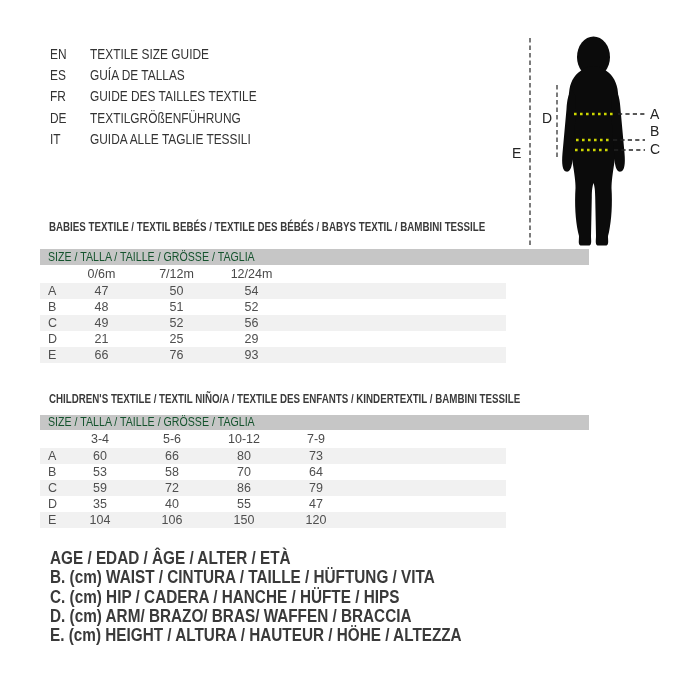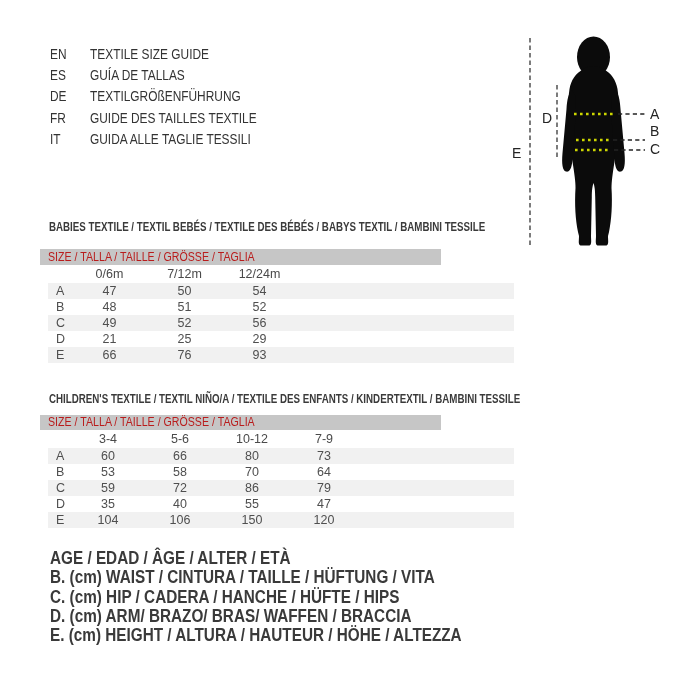--- a/index.html
+++ b/index.html
@@ -14,25 +14,25 @@
   .lang-code{width:40px;flex:0 0 40px;}
 
   
   .figure{position:absolute;left:505px;top:25px;width:170px;height:230px;}
 
   
   .tblock{position:absolute;left:40px;width:466px;}
   .t1{top:221px;}
   .t2{top:393px;}
   .t-title{position:absolute;left:9px;top:0;font-size:12.5px;font-weight:bold;color:#3a3a3a;line-height:13px;}
-  .t-bar{position:absolute;left:0;width:401px;height:16px;background:#c6c6c6;line-height:16px;font-size:12.5px;color:#b91c1c;}
+  .t-bar{position:absolute;left:0;width:549px;height:16px;background:#c6c6c6;line-height:16px;font-size:12.5px;color:#14532d;}
   .t-bar .cond{padding-left:0;margin-left:8px;}
   .t1 .t-bar{top:28px;}
   .t2 .t-bar{top:22px;height:15px;line-height:15px;}
-  .t-grid{position:absolute;left:0;width:466px;margin-left:8px;}
+  .t-grid{position:absolute;left:0;width:466px;}
   .t1 .sub{top:44px;height:18px;}
   .t1 .rows{top:62px;}
   .t2 .sub{top:37px;height:30px;}
   .t2 .rows{top:55px;}
   .grid-row{display:grid;height:16px;align-items:center;font-size:12.5px;color:#4f4f4f;}
   .t1 .grid-row{grid-template-columns:24px 75px 75px 75px 1fr;}
   .t2 .grid-row{grid-template-columns:24px 72px 72px 72px 72px 1fr;}
   .sub .grid-row{height:18px;color:#4a4a4a;}
   .grid-row .lc{padding-left:8px;text-align:left;}
   .grid-row .vc{text-align:center;}
@@ -52,26 +52,26 @@
   <div class="lang">
     <div class="lang-row">
       <span class="lang-code"><span class="cond">EN</span></span>
       <span class="cond">TEXTILE SIZE GUIDE</span>
     </div>
     <div class="lang-row">
       <span class="lang-code"><span class="cond">ES</span></span>
       <span class="cond">GUÍA DE TALLAS</span>
     </div>
     <div class="lang-row">
+      <span class="lang-code"><span class="cond">FR</span></span>
+      <span class="cond">GUIDE DES TAILLES TEXTILE</span>
+    </div>
+    <div class="lang-row">
       <span class="lang-code"><span class="cond">DE</span></span>
       <span class="cond">TEXTILGRÖßENFÜHRUNG</span>
-    </div>
-    <div class="lang-row">
-      <span class="lang-code"><span class="cond">FR</span></span>
-      <span class="cond">GUIDE DES TAILLES TEXTILE</span>
     </div>
     <div class="lang-row">
       <span class="lang-code"><span class="cond">IT</span></span>
       <span class="cond">GUIDA ALLE TAGLIE TESSILI</span>
     </div>
   </div>
 
   <svg class="figure" viewBox="0 0 170 230">
 
     <line x1="25" y1="13" x2="25" y2="220" stroke="#454545" stroke-width="1.4" stroke-dasharray="4.5 3"></line>

